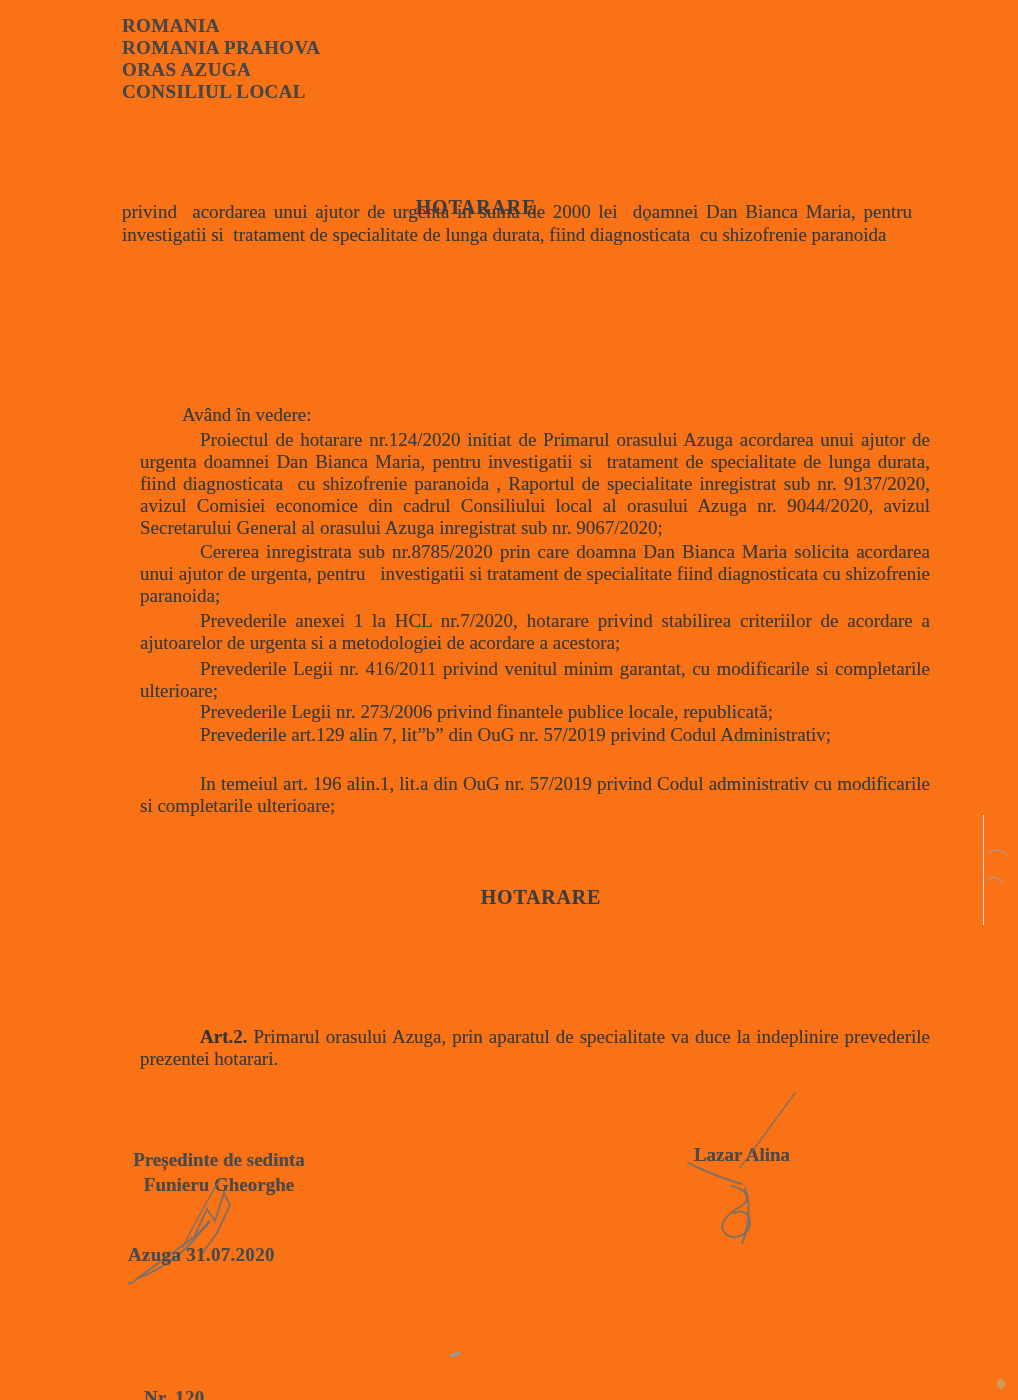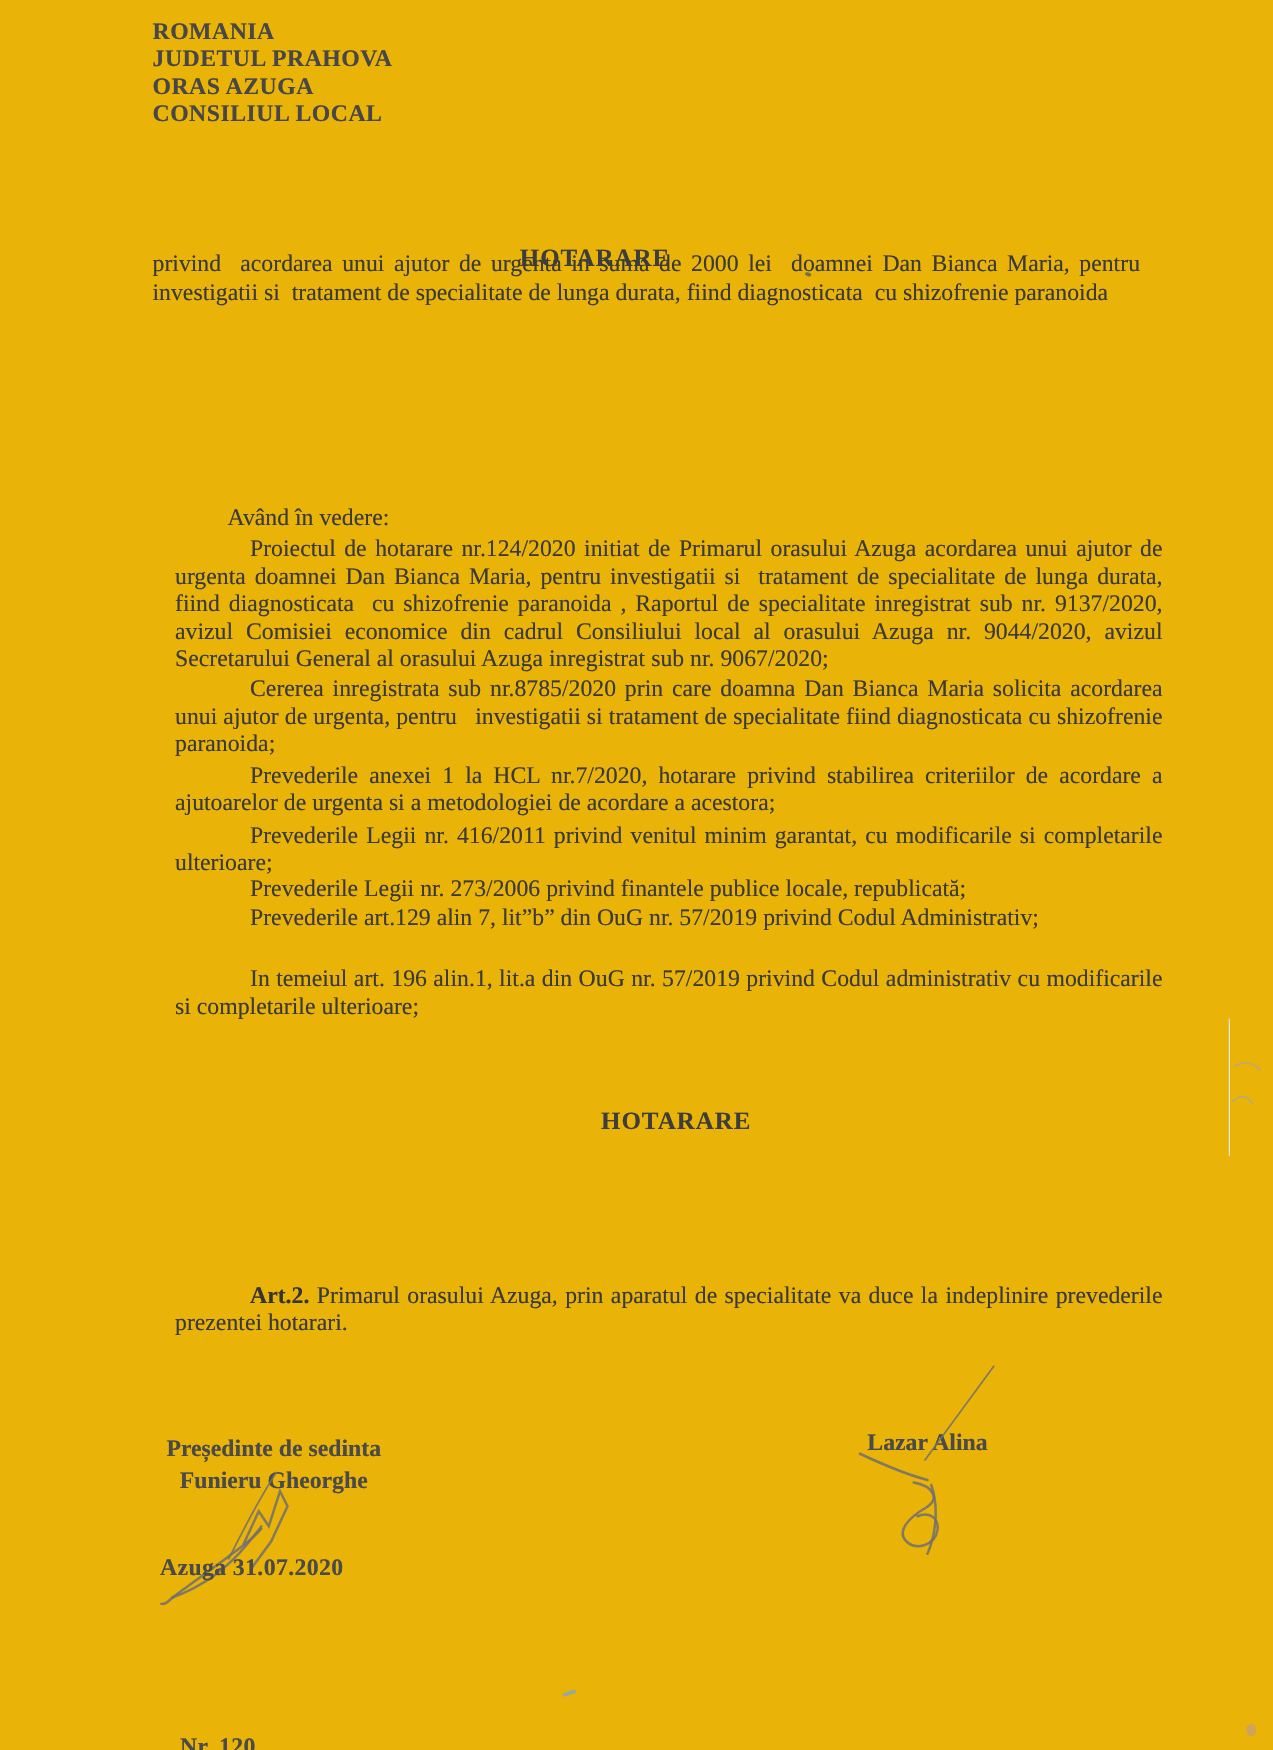--- a/index.html
+++ b/index.html
@@ -1,21 +1,21 @@
 <!DOCTYPE html>
 <html><head>
 <meta charset="utf-8">
 <style>
   html, body { margin: 0; padding: 0; background: #e9e9e7; }
   .page {
     position: relative;
     width: 1018px;
     height: 1400px;
     margin: 0 auto;
-    background: #eab308;
+    background: #f97316;
     font-family: "Liberation Serif", "DejaVu Serif", serif;
     color: #3a3a3a;
     overflow: hidden;
     text-shadow: 0 0 0.5px rgba(70,70,70,0.55);
   }
   .abs { position: absolute; }
 
   .hdr {
     left: 122px; top: 15px;
     font-weight: bold;
@@ -148,21 +148,21 @@
     opacity: 0.85;
   }
 </style>
 </head>
 <body>
 
 <div class="page">
 
   <div class="abs hdr">
     <div>ROMANIA</div>
-    <div>JUDETUL PRAHOVA</div>
+    <div>ROMANIA PRAHOVA</div>
     <div>ORAS AZUGA</div>
     <div>CONSILIUL LOCAL</div>
   </div>
 
   <div class="abs doc-title">HOTARARE</div>
   <p class="abs doc-subtitle">privind&nbsp; acordarea unui ajutor de urgenta in suma de 2000 lei &nbsp;doamnei Dan Bianca Maria, pentru investigatii si&nbsp; tratament de specialitate de lunga durata, fiind diagnosticata&nbsp; cu shizofrenie paranoida</p>
   <div class="abs speck-tick"></div>
 
   <div class="abs having">Având în vedere:</div>
 

